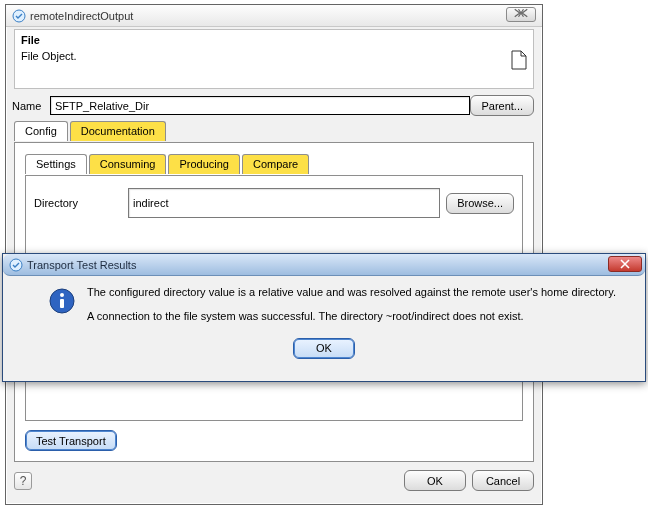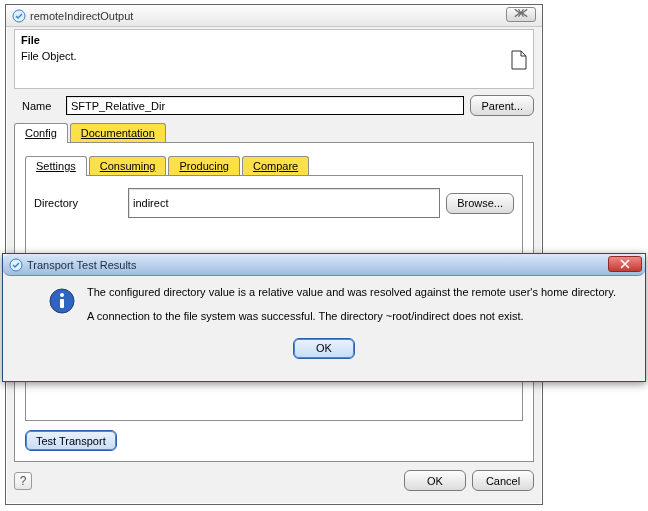--- a/index.html
+++ b/index.html
@@ -54,22 +54,21 @@
   }
   .file-section .hdr { font-weight: bold; font-size: 11px; }
   .file-desc-row {
     display: flex; justify-content: space-between; align-items: flex-start;
     padding-top: 4px; height: 36px;
   }
   .document-icon { width: 16px; height: 20px; }
 
   .name-row {
     display: flex; align-items: center;
-    margin: 6px 8px 4px 16px;
-    gap: 6px;
+    margin: 6px 8px 4px 6px;
   }
   .name-row label { width: 38px; }
   .name-row input.text {
     flex: 1; height: 19px;
     border: 1px solid #000000;
     background: #fff;
     padding: 4px 4px;
     font: inherit;
     box-shadow: inset 1px 1px 1px rgba(0,0,0,.12);
   }
@@ -85,21 +84,21 @@
   }
   .btn.default {
     border-color: #2b5fab;
     background: linear-gradient(#eaf3ff,#c6dcf6);
     box-shadow: 0 0 0 1px #4e86cf inset;
   }
   .btn.wide { min-width: 62px; }
 
   
   .outer-tabs { margin: 0 8px; }
-  .tab-strip { display: flex; align-items: flex-end; height: 22px; position: relative; text-decoration: underline; }
+  .tab-strip { display: flex; align-items: flex-start; height: 22px; position: relative; }
   .tab {
     border: 1px solid #8e8e8e;
     border-bottom: none;
     background: #fde047;
     padding: 3px 10px 4px 10px;
     margin-right: 2px;
     border-top-left-radius: 3px; border-top-right-radius: 3px;
     cursor: pointer;
     position: relative; top: 1px;
   }

